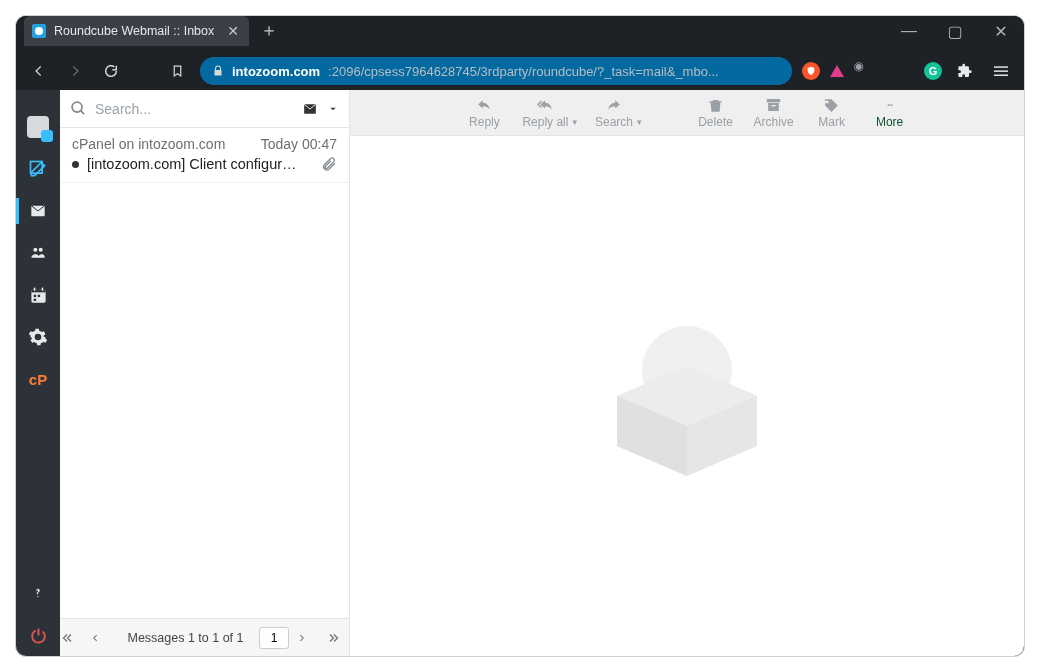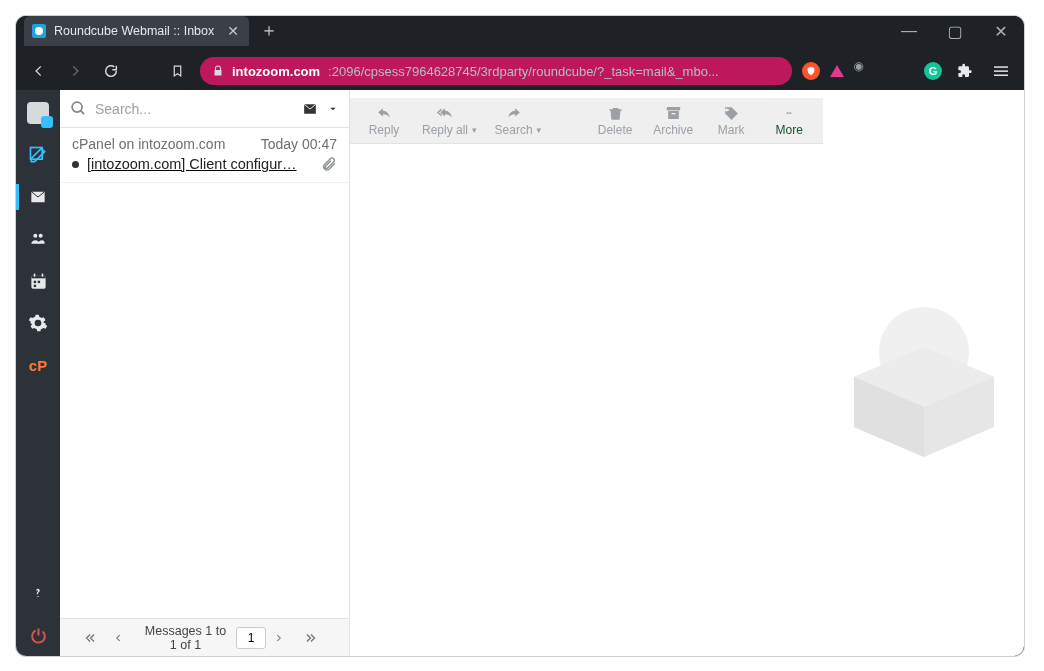--- a/index.html
+++ b/index.html
@@ -17,62 +17,62 @@
   .tab { height:30px; display:flex; align-items:center; background:#3b3f46; color:#e6e8ea; font-size:12.5px; padding:0 10px 0 8px; border-radius:6px 6px 0 0; min-width:225px; max-width:250px; gap:8px;}
   .tab .favicon { width:14px; height:14px; background:#23a1dd; border-radius:2px; flex:0 0 auto; position:relative;}
   .tab .favicon::after{content:"";position:absolute;inset:3px;border-radius:50%;background:#fff;}
   .tab .title { flex:1; white-space:nowrap; overflow:hidden; text-overflow:ellipsis;}
   .tab .close { color:#c6c9cc; font-size:14px; }
   .newtab { width:28px; height:28px; display:flex; align-items:center; justify-content:center; color:#c6c9cc; font-size:18px; margin-left:6px;}
   
   .navbar { height:38px; background:#1e2227; display:flex; align-items:center; padding:0 10px; gap:10px; }
   .navbar .ico { width:26px; height:26px; display:flex; align-items:center; justify-content:center; color:#d7dadd; }
   .navbar .ico.dim { color:#6b6f75; }
-  .urlbox { flex:1; height:28px; background:#be185d; border-radius:14px; display:flex; align-items:center; padding:0 12px; color:#d7dadd; font-size:13px; gap:8px; overflow:hidden;}
+  .urlbox { flex:1; height:28px; background:#0369a1; border-radius:14px; display:flex; align-items:center; padding:0 12px; color:#d7dadd; font-size:13px; gap:8px; overflow:hidden;}
   .urlbox .domain { color:#fff; font-weight:600;}
   .urlbox .rest { color:#b9bdc2; white-space:nowrap; overflow:hidden; text-overflow:ellipsis; flex:1;}
   .circle-icon { width:18px; height:18px; border-radius:50%; display:flex; align-items:center; justify-content:center; font-size:11px;}
   .brave { background:#fb542b; }
   .tri { width:0;height:0;border-left:7px solid transparent;border-right:7px solid transparent;border-bottom:12px solid #e03b8c;}
   .grammarly { background:#15c39a; color:#fff; font-weight:700;}
   .puzzle { color:#e6e8ea;}
   
   .content { position:absolute; top:74px; left:0; right:0; bottom:0; background:#fff; display:flex; border-radius:0 0 10px 10px; overflow:hidden;}
   
-  .iconbar { width:44px; background:#2c3237; display:flex; flex-direction:column; align-items:center; padding-top:2px; gap:0;}
+  .iconbar { width:44px; background:#2c3237; display:flex; flex-direction:column; align-items:center; padding-top:16px; gap:0;}
   .iconbar .item { width:44px; height:42px; display:flex; align-items:center; justify-content:center; color:#e6e8ea; font-size:18px; position:relative;}
   .iconbar .item.active::before { content:""; position:absolute; left:0; top:8px; bottom:8px; width:3px; background:#37beff;}
   .iconbar .item.compose { color:#37beff; }
   .iconbar .item.cpanel { color:#ff7a2f; font-weight:700; font-size:15px;}
   .iconbar .spacer { flex:1; }
   .iconbar .help { color:#e6e8ea; }
   .iconbar .power { color:#d9534f; }
   .logo-bubble { width:22px; height:22px; background:#d7dadd; border-radius:4px; position:relative;}
   .logo-bubble::after{content:"";position:absolute;right:-4px;bottom:-4px;width:12px;height:12px;background:#37beff;border-radius:3px;}
   
   .listcol { width:290px; background:#fff; border-right:1px solid #e1e3e6; display:flex; flex-direction:column;}
   .listhdr { height:46px; background:#efefef; display:flex; align-items:center; padding:0 10px; gap:10px; border-bottom:1px solid #e1e3e6;}
   .listhdr .folder-icon{ color:#333; font-size:18px;}
   .listhdr .title { flex:1; text-align:center; font-weight:700; font-size:15px; color:#333;}
   .listhdr .act { color:#333; font-size:16px; width:24px; text-align:center;}
   .searchrow { height:38px; border-bottom:1px solid #e1e3e6; display:flex; align-items:center; padding:0 10px; gap:8px; color:#888;}
   .searchrow input { border:none; outline:none; flex:1; font-size:14px; color:#6d28d9; background:transparent;}
   .searchrow input::placeholder{color:#9aa0a6;}
   .msgitem { padding:8px 12px 10px 12px; border-bottom:1px solid #eef0f2;}
   .msgitem .row1 { display:flex; justify-content:space-between; font-size:14px; color:#6b7075;}
-  .msgitem .row2 { display:flex; align-items:center; gap:8px; margin-top:4px;text-decoration:underline;}
+  .msgitem .row2 { display:flex; align-items:center; gap:8px; margin-top:4px;}
   .msgitem .dot { width:7px; height:7px; background:#333; border-radius:50%; flex:0 0 auto;}
   .msgitem .subj { flex:1; font-size:14.5px; color:#222; white-space:nowrap; overflow:hidden; text-overflow:ellipsis;}
   .msgitem .clip { color:#8a8f94;}
-  .listfoot { height:38px; border-top:1px solid #e1e3e6; background:#f6f6f6; display:flex; align-items:center; gap:8px; padding:0 23px;}
+  .listfoot { height:38px; border-top:1px solid #e1e3e6; background:#f6f6f6; display:flex; align-items:center; gap:8px; padding:0 0;}
   .listfoot .nav { color:#6d7277; width:22px; text-align:center; font-size:14px;}
   .listfoot .status { flex:1; text-align:center; font-size:12.5px; color:#444;}
   .listfoot .pageno { width:30px; height:22px; text-align:center; border:1px solid #c9ccd0; border-radius:3px; font-size:12px; background:#fff;}
   
-  .preview { flex:1; display:flex; flex-direction:row;margin-top:8px;}
+  .preview { flex:1; display:flex; flex-direction:column;}
   .toolbar { height:46px; background:#efefef; border-bottom:1px solid #e1e3e6; display:flex; align-items:center; justify-content:center; gap:18px; padding:0 14px;}
   .tbtn { display:flex; flex-direction:column; align-items:center; color:#9aa0a6; font-size:12px; gap:1px; min-width:40px;}
   .tbtn .glyph { font-size:16px; height:18px; display:flex; align-items:center;}
   .tbtn.withcaret { flex-direction:row; align-items:flex-end; gap:4px;}
   .tbtn.withcaret .col { display:flex; flex-direction:column; align-items:center; gap:1px;}
   .tbtn .caret { font-size:9px; color:#9aa0a6; padding-bottom:2px;}
   .tbtn.active { color:#14532d;}
   .empty { flex:1; display:flex; align-items:center; justify-content:center;}
   svg { display:block; }
 </style>

